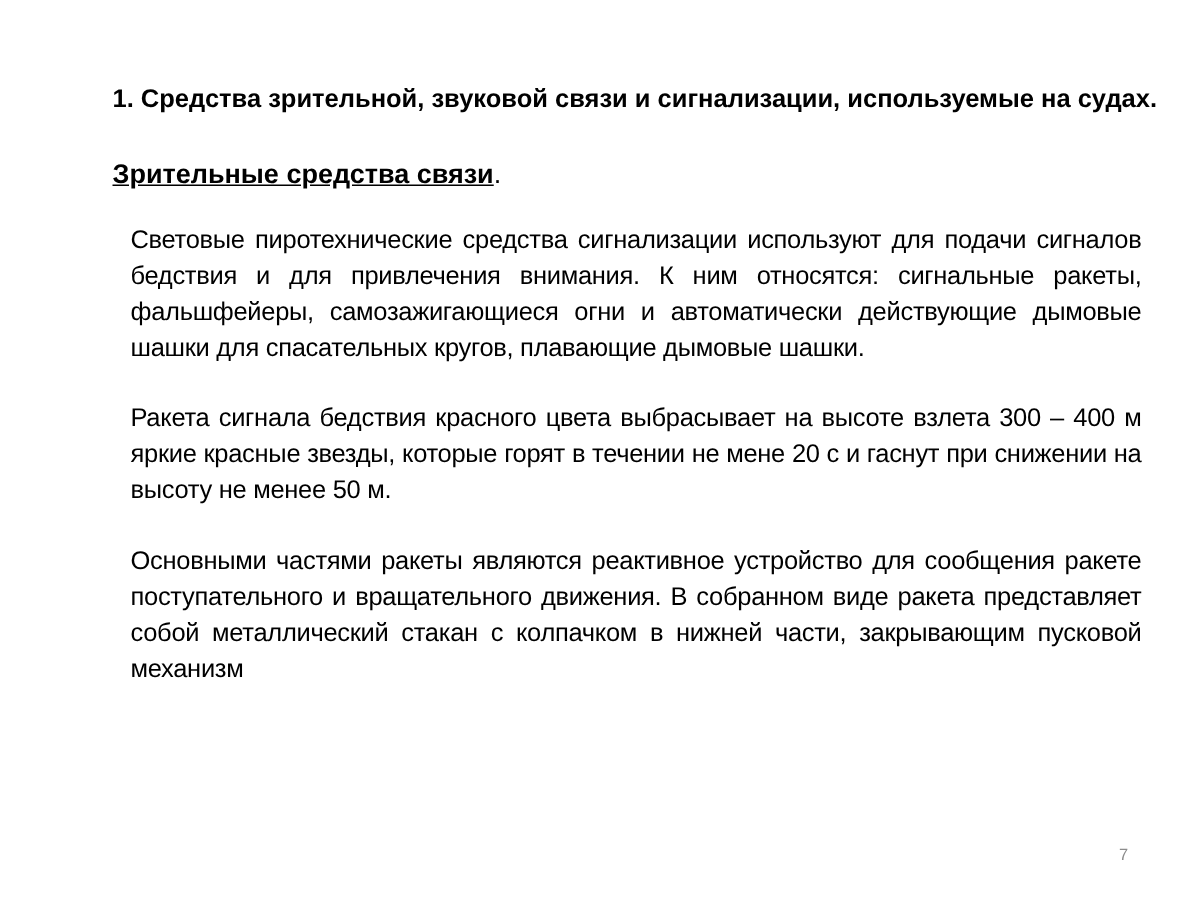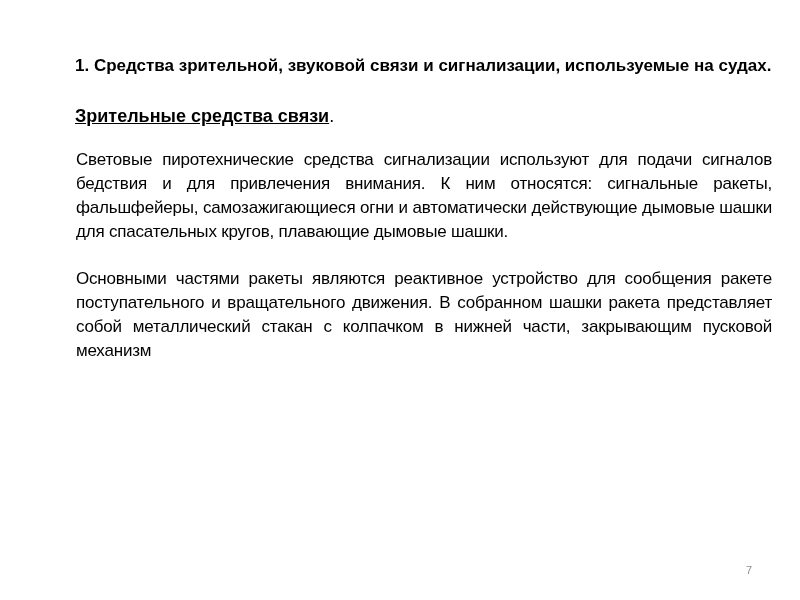--- a/index.html
+++ b/index.html
@@ -43,21 +43,21 @@
       font-weight: bold;
     }
     .subtitle .sub-text {
       font-weight: bold;
       text-decoration: underline;
     }
     .subtitle .sub-dot {
       font-weight: normal;
     }
     .para {
-      margin: 1px;
+      margin: 12px;
       font-size: 17px;
       line-height: 24px;
       text-align: justify;
       text-indent: 0;
       letter-spacing: -0.2px;
     }
     .para.p1 { margin-top: 20px; }
     .para.p2 { margin-top: 23px; }
     .para.p3 { margin-top: 23px; }
     .page-number {
@@ -73,17 +73,18 @@
 </head>
 <body>
 
 <div class="slide">
   <div class="content">
     <p class="title">1. Средства зрительной, звуковой связи и сигнализации, используемые на судах.</p>
 
     <p class="subtitle"><span class="sub-text">Зрительные средства связи</span><span class="sub-dot">.</span></p>
 
     <p class="para p1">Световые пиротехнические средства сигнализации используют для подачи сигналов бедствия и для привлечения внимания. К ним относятся: сигнальные ракеты, фальшфейеры, самозажигающиеся огни и автоматически действующие дымовые шашки для спасательных кругов, плавающие дымовые шашки.</p>
-    <p class="para p3">Основными частями ракеты являются реактивное устройство для сообщения ракете поступательного и вращательного движения. В собранном шашки ракета представляет собой металлический стакан с колпачком в нижней части, закрывающим пусковой механизм</p>
+    <p class="para p2">Ракета сигнала бедствия красного цвета выбрасывает на высоте взлета 300 – 400 м яркие красные звезды, которые горят в течении не мене 20 с и гаснут при снижении на высоту не менее 50 м.</p>
+    <p class="para p3">Основными частями ракеты являются реактивное устройство для сообщения ракете поступательного и вращательного движения. В собранном виде ракета представляет собой металлический стакан с колпачком в нижней части, закрывающим пусковой механизм</p>
   </div>
 
   <div class="page-number">7</div>
 </div>
 
 </body></html>

